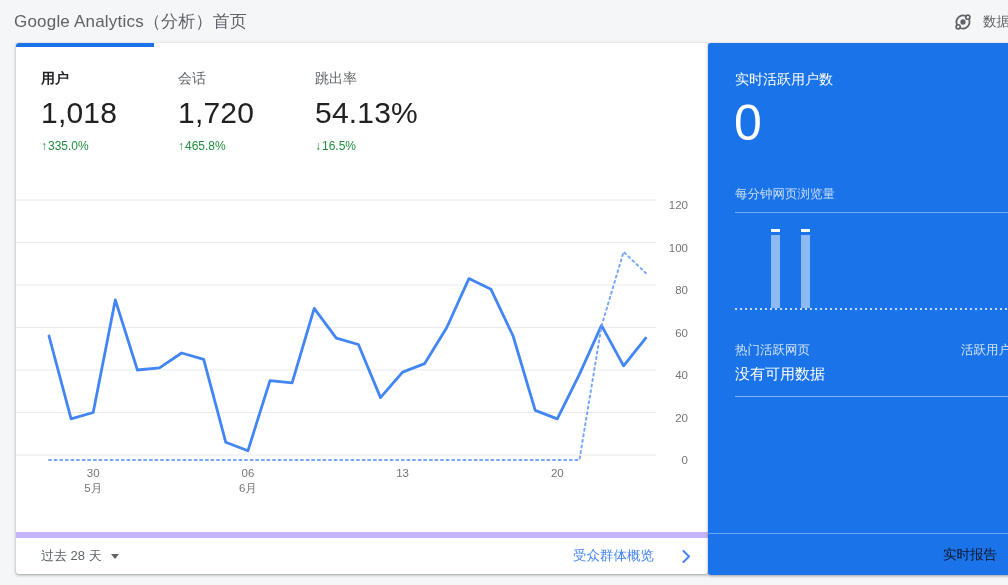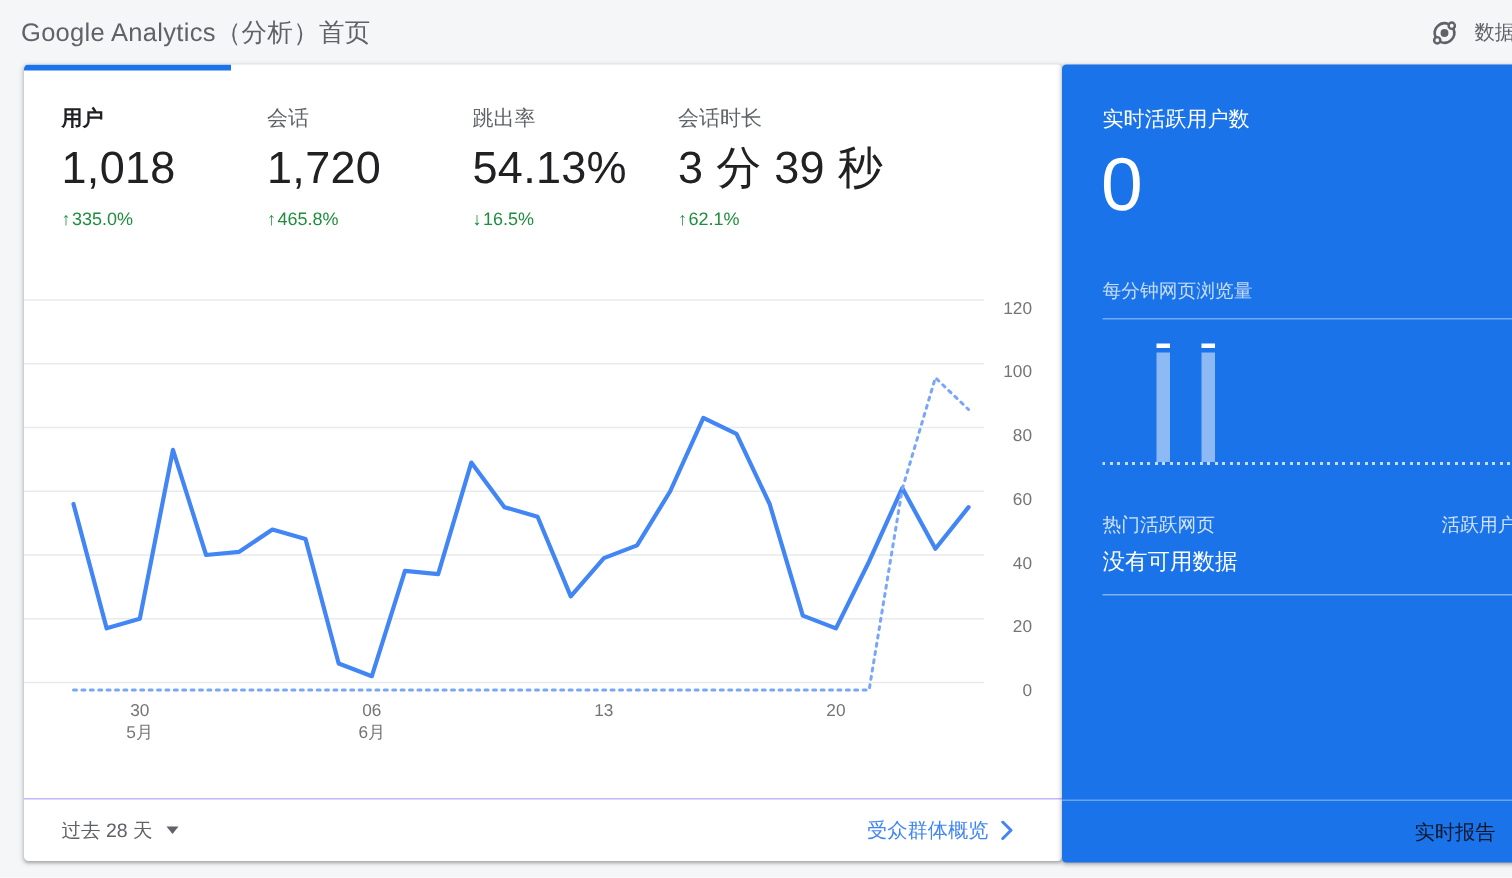--- a/index.html
+++ b/index.html
@@ -43,31 +43,31 @@
   .m-delta { margin-top:10px; font-size:12px; line-height:14px; color:#1e8e3e; font-weight:500; }
   .m-delta .arr { font-size:12px; margin-right:1px; }
 
   
   .chart-svg { position:absolute; left:0; top:147px; }
   .chart-svg text { font-family:"Liberation Sans", sans-serif; }
 
   
   .ov-footer {
     position:absolute; left:0; right:0; bottom:0; height:42px;
-    border-top:1px solid #c4b5fd;
+    border-top:6px solid #c4b5fd;
     display:flex; align-items:center; justify-content:space-between;
-    padding:0 32px 0 25px;
+    padding:0 17px 0 25px;
   }
   .range-sel { display:flex; align-items:center; gap:9px; font-size:13px; color:#5f6368; cursor:pointer; }
   .caret-down {
     width:0; height:0; border-left:4.5px solid transparent;
     border-right:4.5px solid transparent; border-top:5px solid #5f6368;
     display:inline-block;
   }
-  .aud-link { display:flex; align-items:center; gap:8px; font-size:13.5px; color:#4285f4; cursor:pointer; text-decoration:none; }
+  .aud-link { display:flex; align-items:center; gap:28px; font-size:13.5px; color:#4285f4; cursor:pointer; text-decoration:none; }
 
   
   .realtime { left:708px; width:330px; height:532px; background:#1a73e8; color:#fff; }
   .rt-title { position:absolute; left:27px; top:28px; font-size:14px; }
   .rt-count { position:absolute; left:26px; top:52px; font-size:50px; font-weight:300; line-height:56px; }
   .rt-sub   { position:absolute; left:27px; top:143px; font-size:12.5px; color:rgba(255,255,255,.75); }
   .rt-chart {
     position:absolute; left:27px; right:0; top:169px; height:98px;
     border-top:1px solid rgba(255,255,255,.4);
   }
@@ -124,25 +124,20 @@
       </div>
       <div class="metric">
         <div class="m-label">会话</div>
         <div class="m-value">1,720</div>
         <div class="m-delta"><span class="arr">↑</span><span>465.8%</span></div>
       </div>
       <div class="metric">
         <div class="m-label">跳出率</div>
         <div class="m-value">54.13%</div>
         <div class="m-delta"><span class="arr">↓</span><span>16.5%</span></div>
-      </div>
-      <div class="metric">
-        <div class="m-label">会话时长</div>
-        <div class="m-value">3 分 39 秒</div>
-        <div class="m-delta"><span class="arr">↑</span><span>62.1%</span></div>
       </div>
     </div>
 
     <svg class="chart-svg" width="692" height="315">
         <line x1="0" y1="265" x2="640" y2="265" stroke="#e8eaed" stroke-width="1"></line>
         <text x="672" y="274" fill="#757575" font-size="11.5" text-anchor="end">0</text>
         <line x1="0" y1="222.5" x2="640" y2="222.5" stroke="#e8eaed" stroke-width="1"></line>
         <text x="672" y="231.5" fill="#757575" font-size="11.5" text-anchor="end">20</text>
         <line x1="0" y1="180" x2="640" y2="180" stroke="#e8eaed" stroke-width="1"></line>
         <text x="672" y="189" fill="#757575" font-size="11.5" text-anchor="end">40</text>

